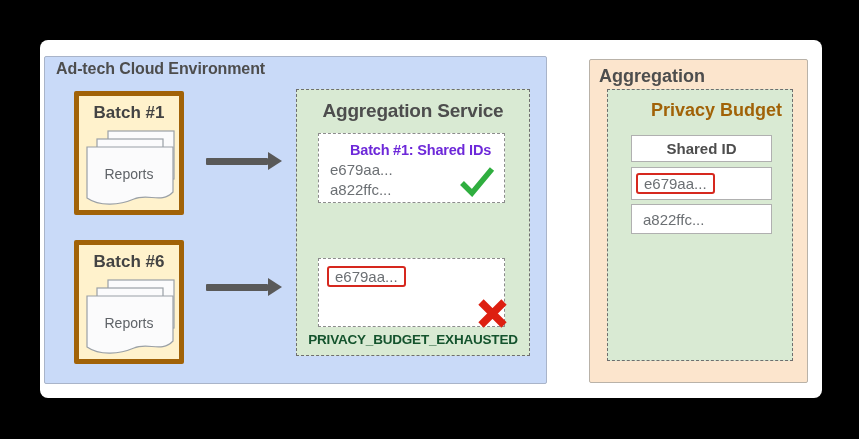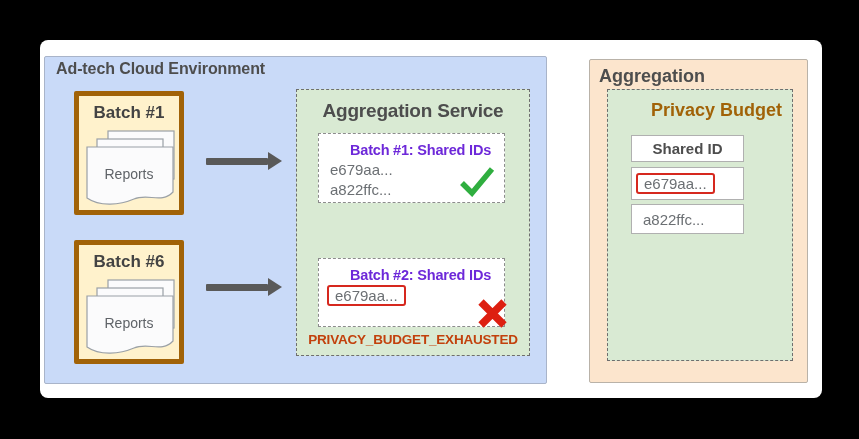--- a/index.html
+++ b/index.html
@@ -68,41 +68,41 @@
   .red-outline {
     display:inline-block; border:2.5px solid #d6281e; border-radius:3px;
     padding:0 6px; margin-left:-3px; line-height:17px;
   }
   .status-icon { position:absolute; }
   .check-pos { right:9px; bottom:5px; }
   .cross-pos { right:-4px; bottom:-3px; }
 
   .error-label {
     left:256px; top:292px; width:234px; text-align:center;
-    font-size:13.5px; font-weight:bold; color:#c2410c; letter-spacing:-0.2px;
+    font-size:13.5px; font-weight:bold; color:#14532d; letter-spacing:-0.2px;
   }
 
   
   .coord-orange {
     left:549px; top:19px; width:219px; height:324px;
     background:#fce5cd; border:1px solid #b9b2a8; border-radius:2px;
   }
   .coord-title {
     left:559px; top:26px; font-size:18px; font-weight:bold; color:#4d4d4d;
   }
   .pb-green {
     left:567px; top:49px; width:186px; height:272px;
     background:#d9ead3; border:1.5px dashed #6e6e6e;
   }
   .pb-title {
     left:567px; top:60px; width:219px; text-align:center;
     font-size:18px; font-weight:bold; color:#a16207;
   }
   .cell {
-    left:591px; width:113px; background:#fff; border:1px solid #b0b0b0;
+    left:591px; width:141px; background:#fff; border:1px solid #b0b0b0;
   }
   .cell-header { top:95px; height:27px; display:flex; align-items:center; justify-content:center;
     font-size:15px; font-weight:bold; color:#4d4d4d; }
   .cell-row { display:flex; align-items:center; padding-left:4px;
     font-size:15px; color:#6b6f73; }
   .row1 { top:127px; height:33px; }
   .row2 { top:164px; height:30px; }
   .cell-plain { padding-left:11px; }
 </style>
 </head>
@@ -144,21 +144,20 @@
   <div class="abs result-box r1">
     <div class="result-title">Batch #1: Shared IDs</div>
     <div class="result-id">e679aa...</div>
     <div class="result-id">a822ffc...</div>
     <svg class="status-icon check-pos" width="36" height="31" viewBox="0 0 36 31">
       <path d="M3 17 L13 27 L33 3" fill="none" stroke="#2fae3f" stroke-width="5.5"></path>
     </svg>
   </div>
 
   <div class="abs result-box r2">
-    <div class="result-title">Batch #2: Shared IDs</div>
     <div class="result-id"><span class="red-outline">e679aa...</span></div>
     <svg class="status-icon cross-pos" width="31" height="31" viewBox="0 0 31 31">
       <path d="M4 4 L27 27 M27 4 L4 27" fill="none" stroke="#dd1f10" stroke-width="7.5"></path>
     </svg>
   </div>
 
   <div class="abs error-label">PRIVACY_BUDGET_EXHAUSTED</div>
 
   <div class="abs coord-orange"></div>
   <div class="abs coord-title">Aggregation</div>

